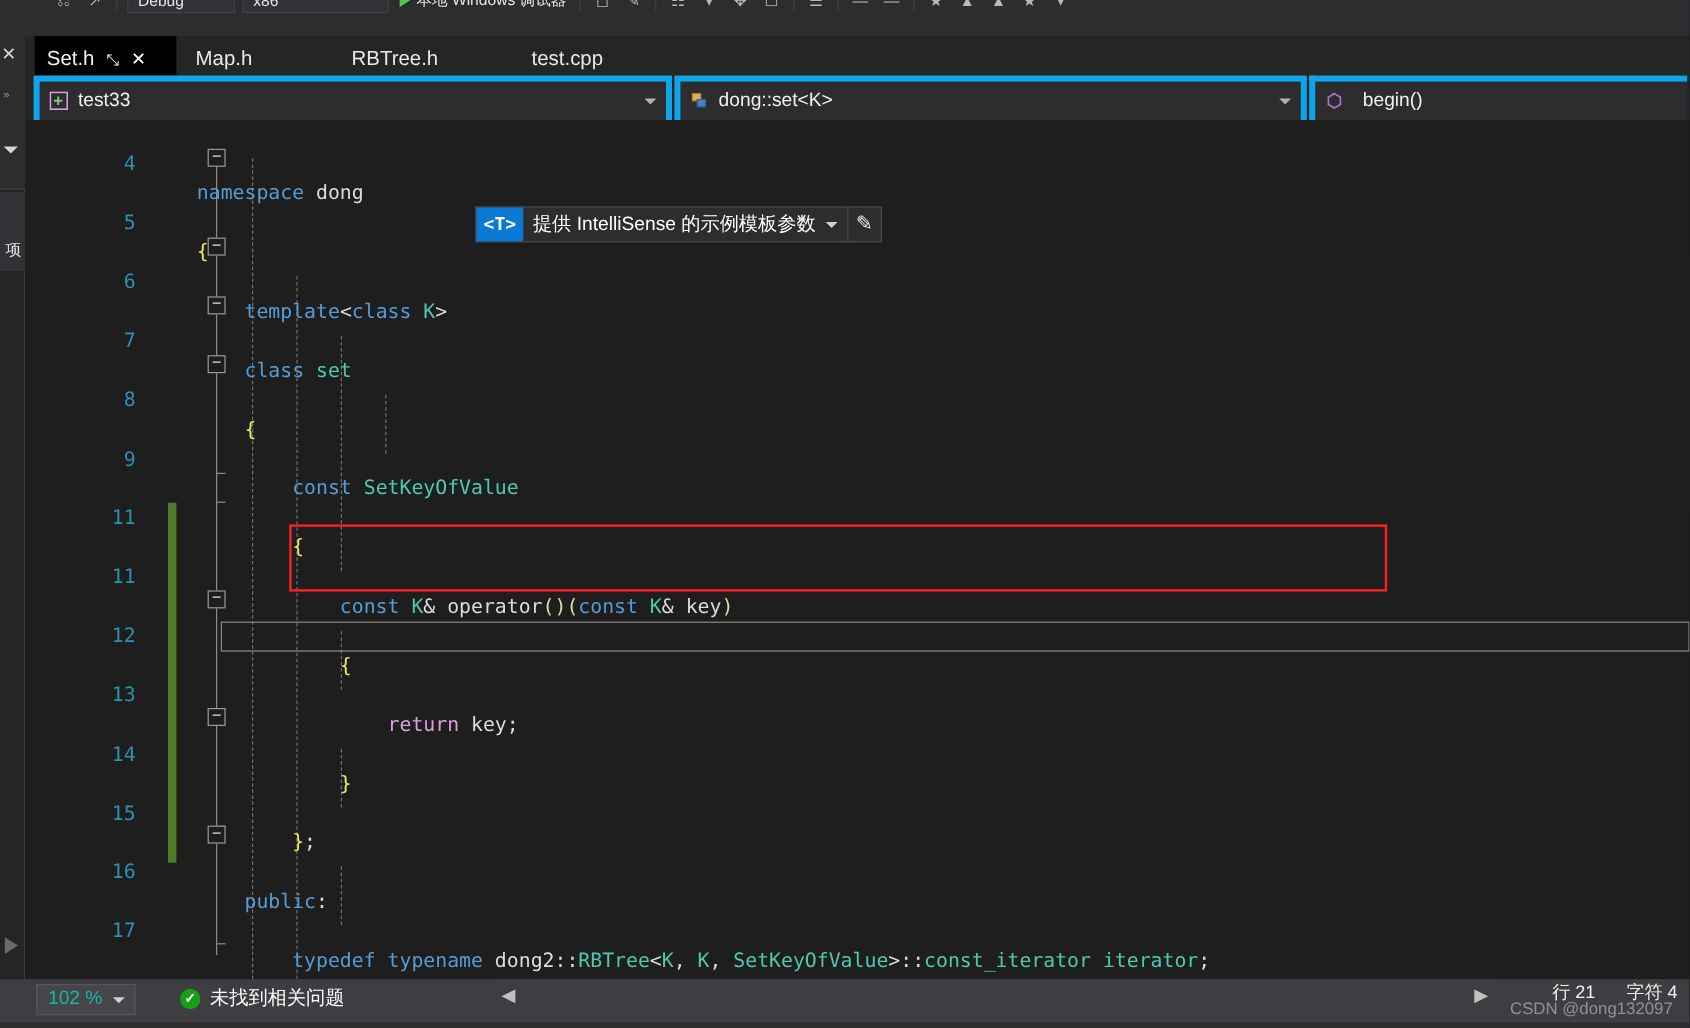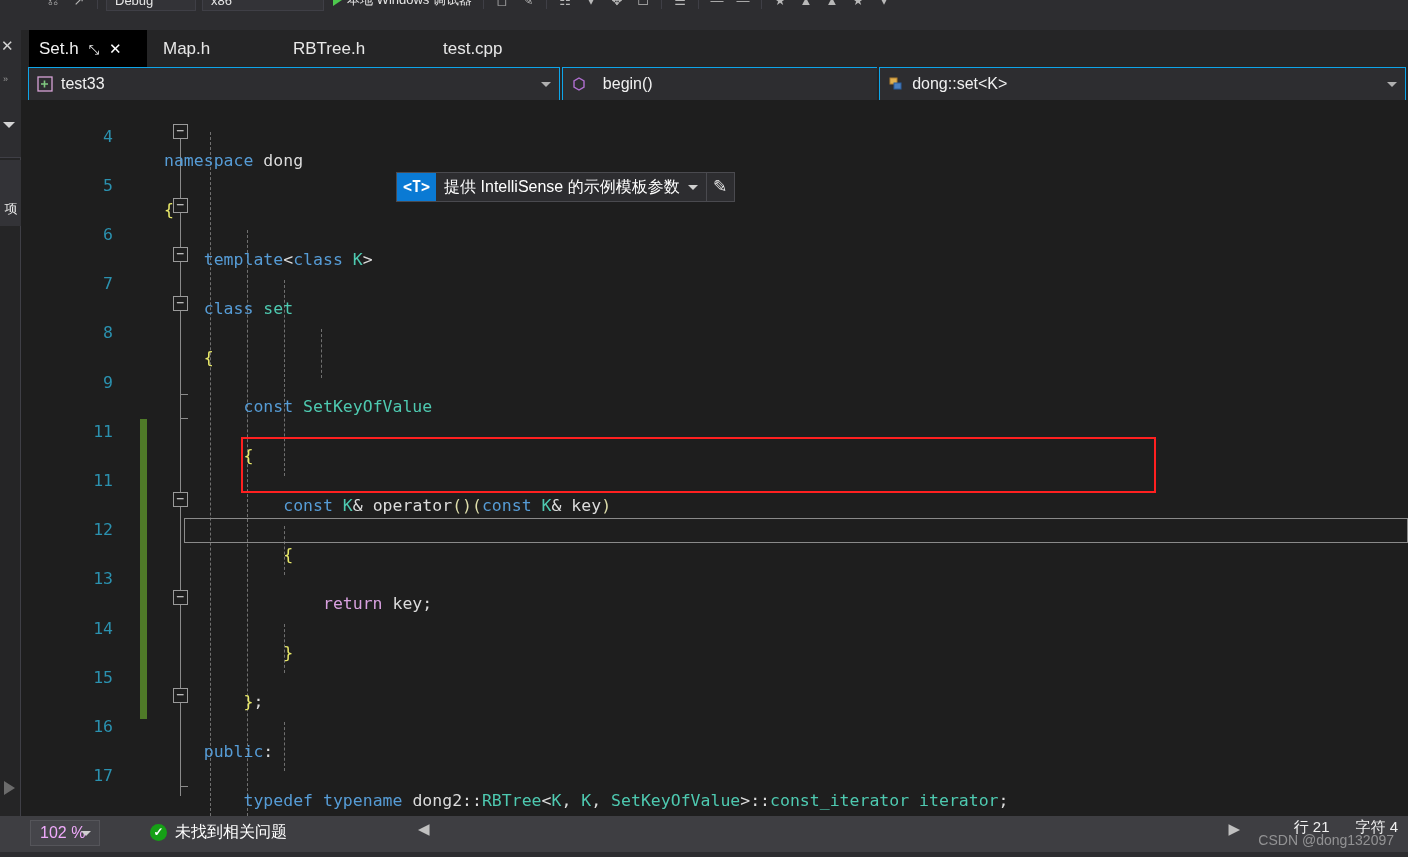--- a/index.html
+++ b/index.html
@@ -70,21 +70,21 @@
   .tab .pin { font-size: 13px; color: #ffffff; transform: translateY(1px); }
   .tab .cls { font-size: 15px; color: #ffffff; }
   .tab.inactive { color: #e8e8e8; }
 
   
   .navbar {
     position: absolute; left: 21px; top: 68px; width: 1387px; height: 32px;
     background: #252526; display: flex; align-items: center;
   }
   .nav-cell {
-    height: 26px; background: #2d2d30; border: 1px solid #0ea5e9;
+    height: 26px; background: #2d2d30; border: 5px solid #0ea5e9;
     display: flex; align-items: center; color: #f0f0f0; font-size: 16px;
     padding: 16px 6px; margin-right: 2px; position: relative;
   }
   .nav-cell .caret {
     position: absolute; right: 8px; width: 0; height: 0;
     border-left: 5px solid transparent; border-right: 5px solid transparent; border-top: 5px solid #b0b0b0;
   }
   .nav-ico { width: 20px; height: 18px; display: flex; align-items: center; justify-content: center; margin-right: 6px; }
 
   
@@ -159,23 +159,23 @@
     background: #3e3e42; display: flex; align-items: center; justify-content: space-between;
   }
   .hs-arrow { color: #c0c0c0; font-size: 15px; padding: 0 6px; }
 
   
   .statusbar {
     position: absolute; left: 0; top: 816px; width: 1408px; height: 41px;
     background: #3e3e42;
   }
   .zoom-box {
-    position: absolute; left: 30px; top: 820px; width: 70px; height: 26px;
+    position: absolute; left: 30px; top: 820px; width: 83px; height: 26px;
     background: #45454a; border: 1px solid #55555a; display: flex; align-items: center;
-    color: #f0abfc; font-size: 16px; padding-left: 9px;
+    color: #14b8a6; font-size: 16px; padding-left: 9px;
   }
   .zoom-box .caret {
     position: absolute; right: 8px; width: 0; height: 0;
     border-left: 5px solid transparent; border-right: 5px solid transparent; border-top: 5px solid #d0d0d0;
   }
   .err-status {
     position: absolute; left: 150px; top: 819px; display: flex; align-items: center; gap: 8px;
     color: #ffffff; font-size: 16px; height: 26px;
   }
   .ok-circle {
@@ -264,37 +264,37 @@
     <div class="nav-cell" style="width:533px;margin-left:7px;">
       <span class="nav-ico">
         <svg width="16" height="16" viewBox="0 0 16 16">
             <rect x="1" y="1" width="14" height="14" fill="none" stroke="#d7a3d7" stroke-width="1.3"></rect>
             <path d="M4 8h7M7.5 4.5v7" stroke="#7fc97f" stroke-width="1.6"></path>
           </svg>
       </span>
       <span>test33</span>
       <span class="caret"></span>
     </div>
-    <div class="nav-cell" style="width:316px;border-right:none;">
-      <span class="nav-ico">
-        <svg width="16" height="16" viewBox="0 0 16 16">
-            <path d="M8 2l5 3v6l-5 3-5-3V5z" fill="none" stroke="#b06fd0" stroke-width="1.4"></path>
-          </svg>
-      </span>
-      <span style="margin-left:8px;">begin()</span>
-    </div>
     <div class="nav-cell" style="width:528px;">
       <span class="nav-ico">
         <svg width="16" height="16" viewBox="0 0 16 16">
             <rect x="2" y="2" width="7" height="6" fill="#e0b050" stroke="#b08030"></rect>
             <rect x="6" y="7" width="7" height="6" fill="#4a7fc0" stroke="#2a5f9e"></rect>
           </svg>
       </span>
       <span>dong::set&lt;K&gt;</span>
       <span class="caret"></span>
+    </div>
+    <div class="nav-cell" style="width:316px;border-right:none;">
+      <span class="nav-ico">
+        <svg width="16" height="16" viewBox="0 0 16 16">
+            <path d="M8 2l5 3v6l-5 3-5-3V5z" fill="none" stroke="#b06fd0" stroke-width="1.4"></path>
+          </svg>
+      </span>
+      <span style="margin-left:8px;">begin()</span>
     </div>
   </div>
 
   <div class="editor">
 
     <div class="guide" style="left:189px;top:32px;height:684px;"></div>
     <div class="guide" style="left:226px;top:130px;height:586px;"></div>
     <div class="guide" style="left:263px;top:180px;height:196px;"></div>
     <div class="guide" style="left:300px;top:229px;height:49px;"></div>
     <div class="guide" style="left:263px;top:426px;height:49px;"></div>

